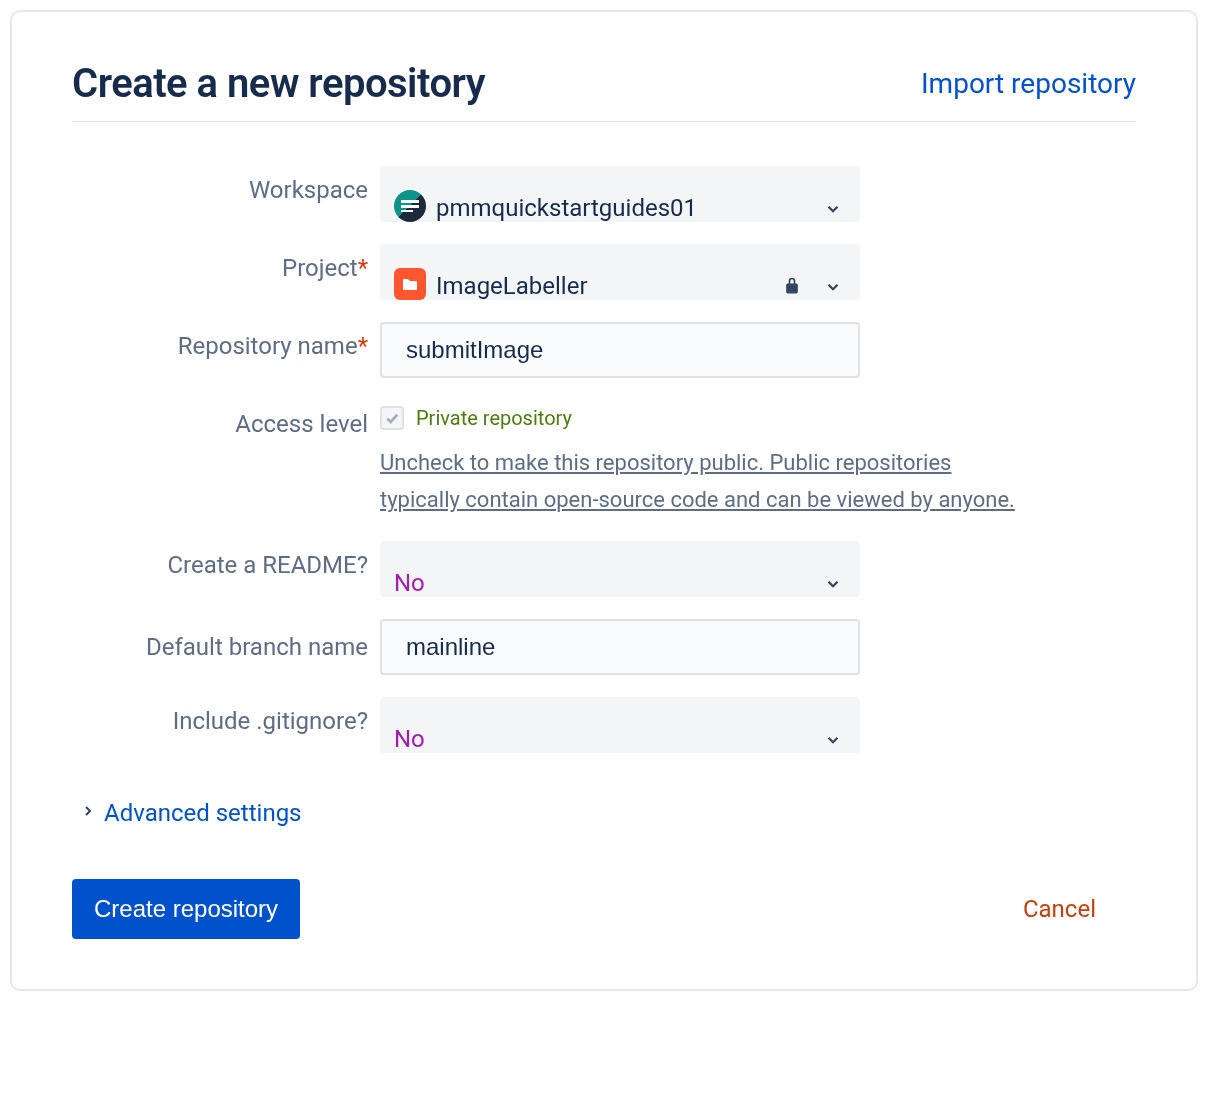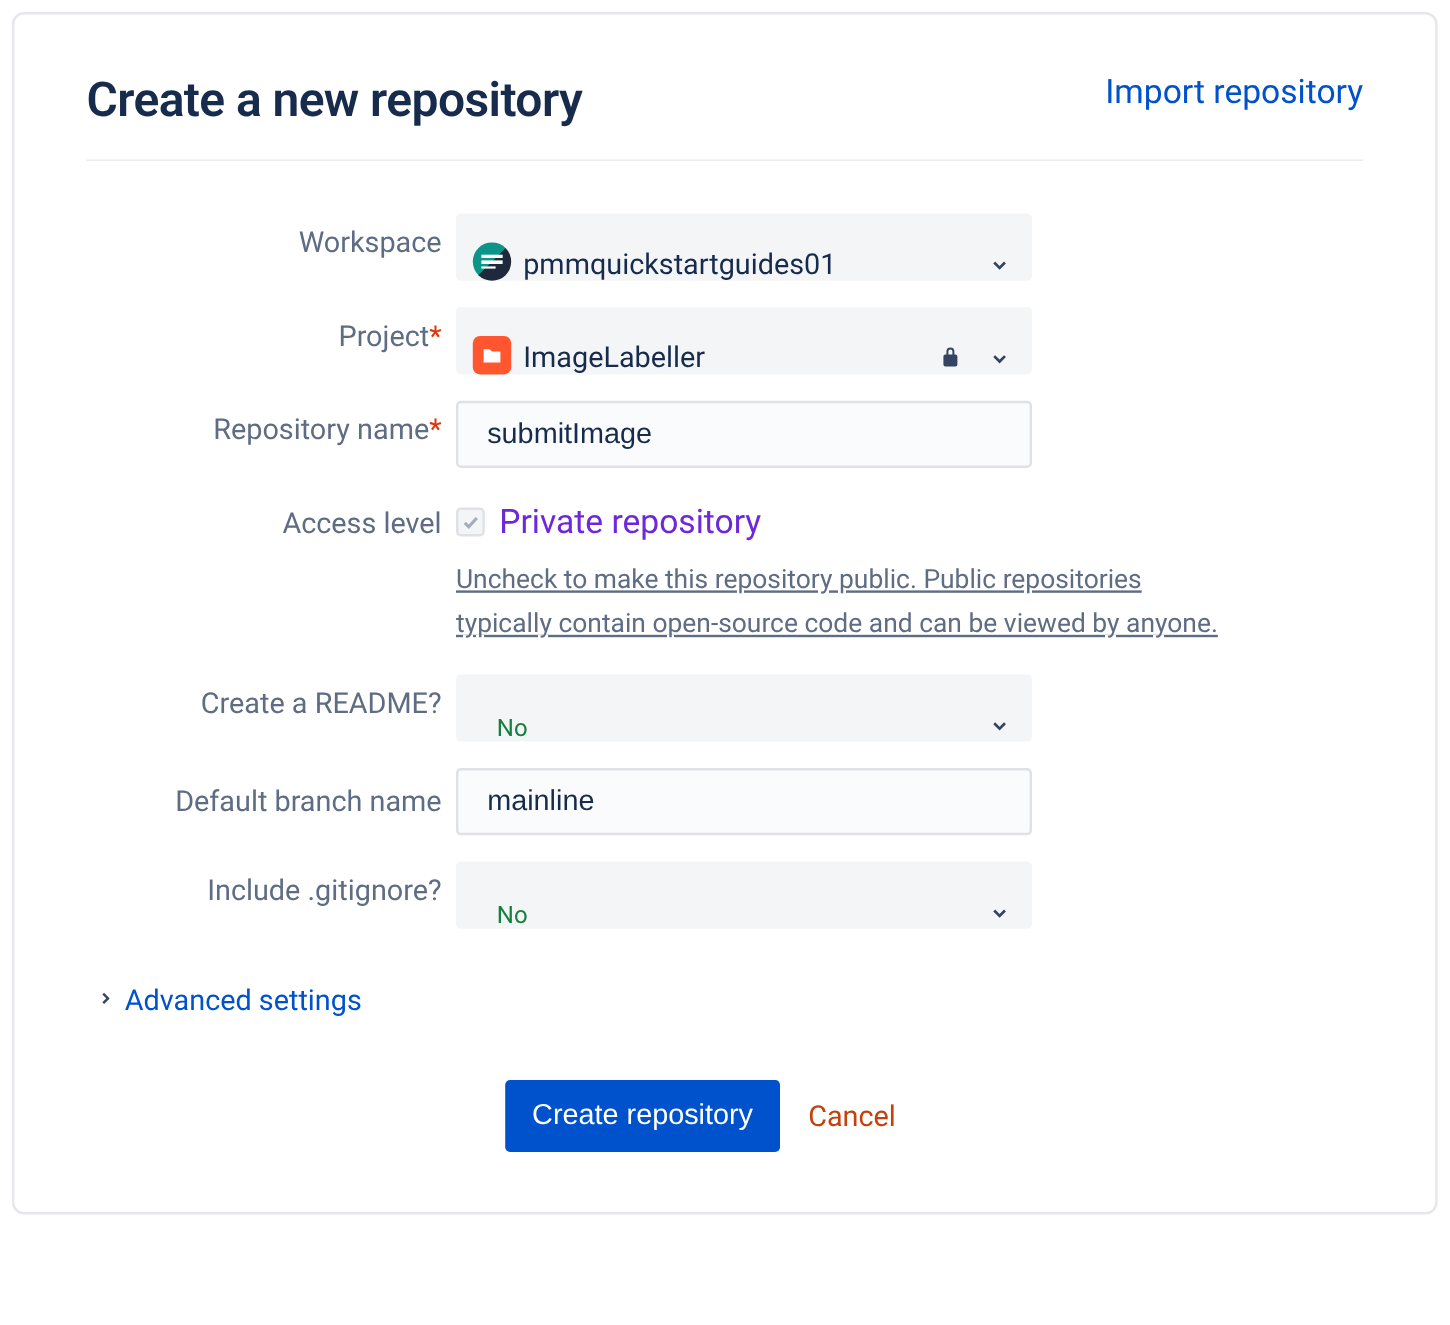--- a/index.html
+++ b/index.html
@@ -15,21 +15,22 @@
     .card {
       border: 2px solid #e5e7eb;
       border-radius: 10px;
       padding: 48px 60px 50px 60px;
       max-width: 1188px;
       margin: 0 auto;
     }
     .header {
       display: flex;
       justify-content: space-between;
-      padding-bottom: 26px;
+      align-items: center;
+      padding-bottom: 14px;
       border-bottom: 1px solid #e5e7eb;
       margin-bottom: 44px;
       gap: 33px;
     }
     .title {
       font-size: 40px;
       font-weight: 600;
       color: #172b4d;
       letter-spacing: -0.5px;
     }
@@ -78,23 +79,22 @@
       position: absolute;
       right: 58px;
       color: #344563;
     }
     .select-value {
       font-size: 24px;
       color: #172b4d;
       margin-left: 10px;
     }
     .select-value-plain {
-      font-size: 20px;
-      color: #15803d;
-      margin-left: 20px;
+      font-size: 24px;
+      color: #a21caf;
     }
     .text-input {
       width: 100%;
       height: 56px;
       border: 2px solid #dfe1e6;
       border-radius: 4px;
       background: #fafbfc;
       padding: 0 24px;
       font-size: 24px;
       color: #172b4d;
@@ -132,22 +132,22 @@
       border: 2px solid #dfe1e6;
       border-radius: 4px;
       background: #f4f5f7;
       display: flex;
       align-items: center;
       justify-content: center;
       color: #a5adba;
       flex-shrink: 0;
     }
     .checkbox-label {
-      font-size: 28px;
-      color: #6d28d9;
+      font-size: 20px;
+      color: #4d7c0f;
     }
     .help-text {
       font-size: 22px;
       color: #5e6c84;
       margin-top: 14px;
       line-height: 1.7;
       max-width: 640px;
       text-decoration: underline;
     }
     .advanced-row {
@@ -160,21 +160,21 @@
     }
     .advanced-chevron {
       color: #344563;
     }
     .advanced-text {
       color: #0052cc;
       font-size: 24px;
     }
     .actions {
       display: flex;
-      justify-content: center;
+      justify-content: space-between;
       align-items: center;
       gap: 24px;
       margin-top: 52px;
       padding-right: 40px;
     }
     .primary-btn {
       background: #0052cc;
       color: #fff;
       border: none;
       border-radius: 4px;

